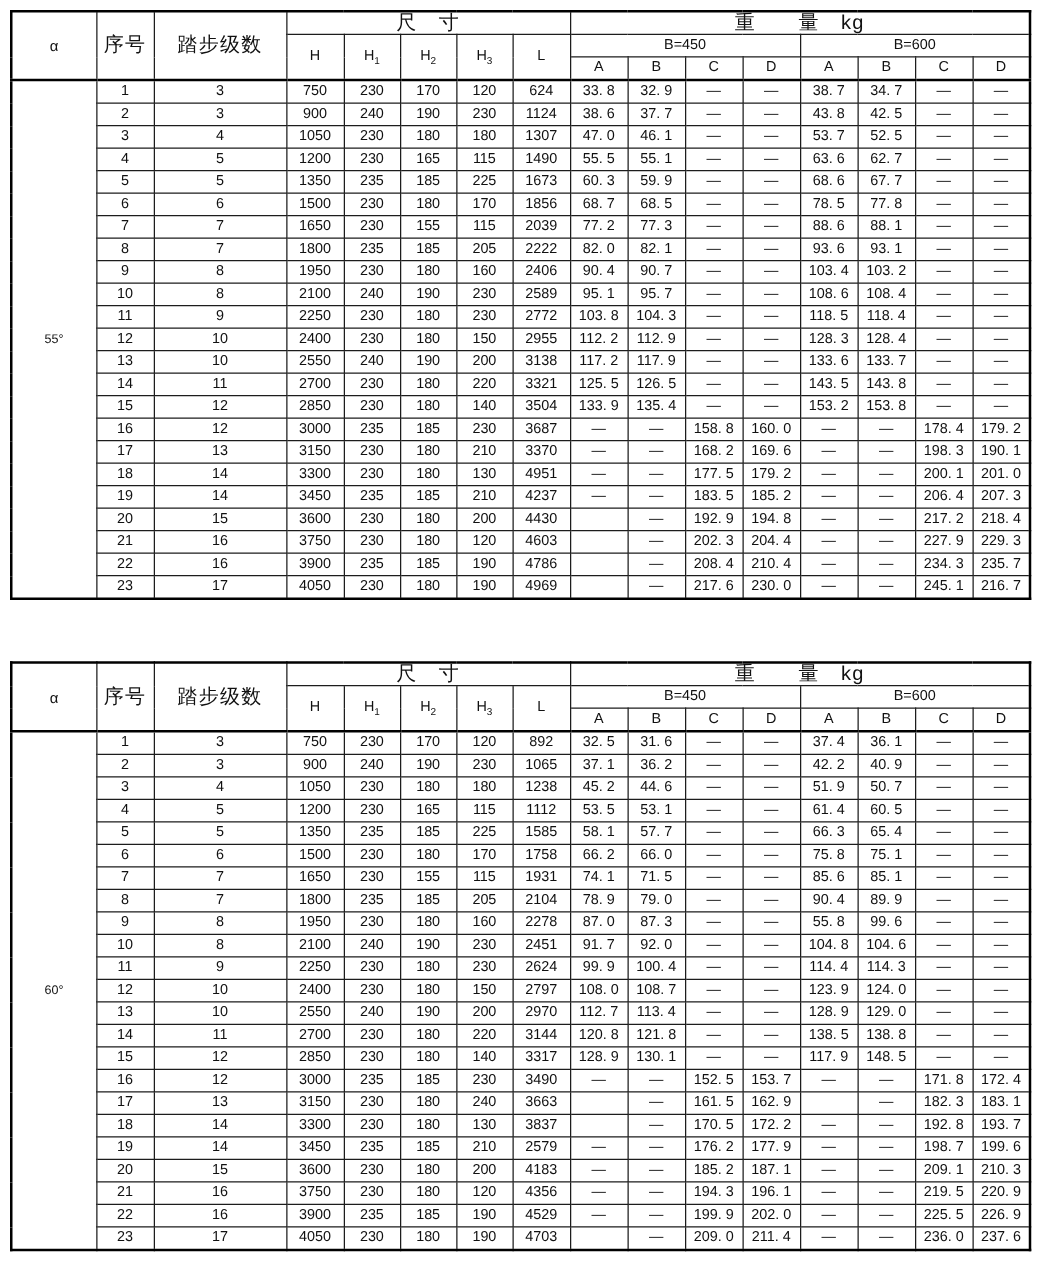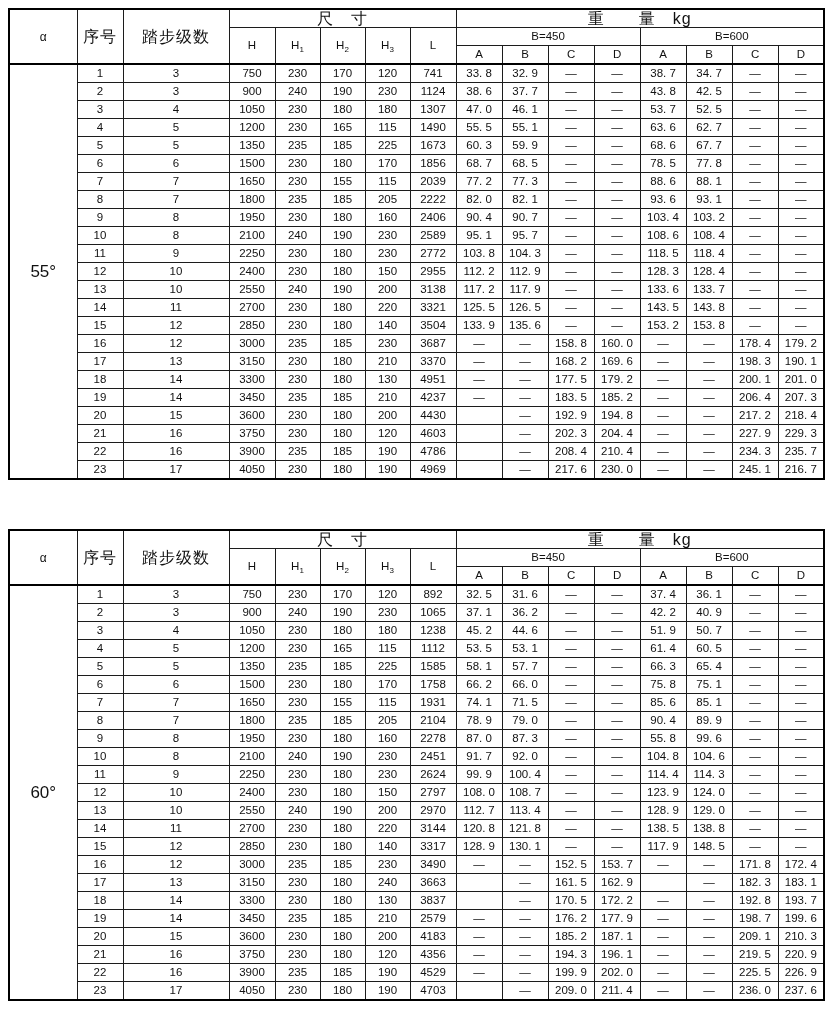--- a/index.html
+++ b/index.html
@@ -34,21 +34,21 @@
     font-family: "Liberation Sans", "DejaVu Sans", sans-serif;
     font-size: 11.5px;
     font-weight: 400;
     color: #111;
     line-height: 1;
   }
   .spec-table thead th { font-size: 11.5px; }
   .spec-table thead th.h-cjk { font-size: 16px; letter-spacing: 1px; }
   .spec-table thead th.h-group { font-size: 12px; }
   .spec-table tbody tr:first-child td { border-top: 2px solid #000; }
-  .spec-table td.alpha-cell { font-size: 17px; }
+  .spec-table td.alpha-cell { font-size: 10px; }
   .spec-table sub { font-size: 8px; line-height: 0; }
 </style>
 </head>
 <body>
 
 <div class="page">
   <table class="spec-table t1">
       <colgroup>
         <col style="width: 68px;">
         <col style="width: 46px;">
@@ -97,21 +97,21 @@
       </thead>
       <tbody>
         <tr>
           <td rowspan="23" class="alpha-cell">55°</td>
           <td>1</td>
           <td>3</td>
           <td>750</td>
           <td>230</td>
           <td>170</td>
           <td>120</td>
-          <td>741</td>
+          <td>624</td>
           <td>33. 8</td>
           <td>32. 9</td>
           <td>—</td>
           <td>—</td>
           <td>38. 7</td>
           <td>34. 7</td>
           <td>—</td>
           <td>—</td>
         </tr>
         <tr>
@@ -337,21 +337,21 @@
         </tr>
         <tr>
           <td>15</td>
           <td>12</td>
           <td>2850</td>
           <td>230</td>
           <td>180</td>
           <td>140</td>
           <td>3504</td>
           <td>133. 9</td>
-          <td>135. 6</td>
+          <td>135. 4</td>
           <td>—</td>
           <td>—</td>
           <td>153. 2</td>
           <td>153. 8</td>
           <td>—</td>
           <td>—</td>
         </tr>
         <tr>
           <td>16</td>
           <td>12</td>

